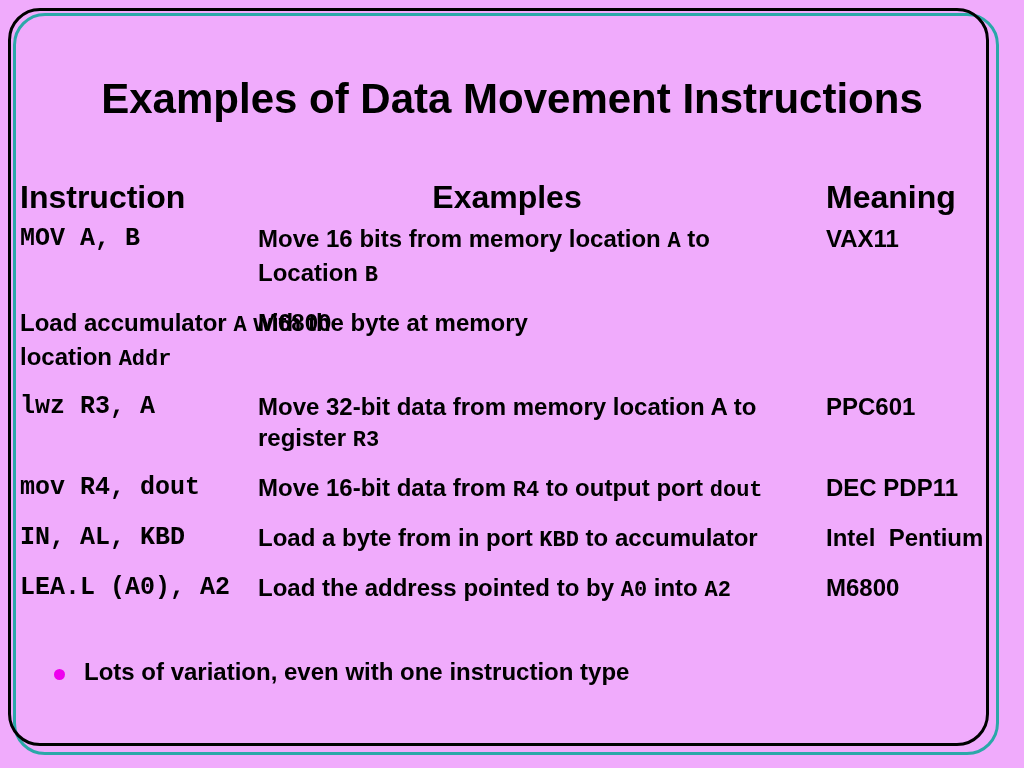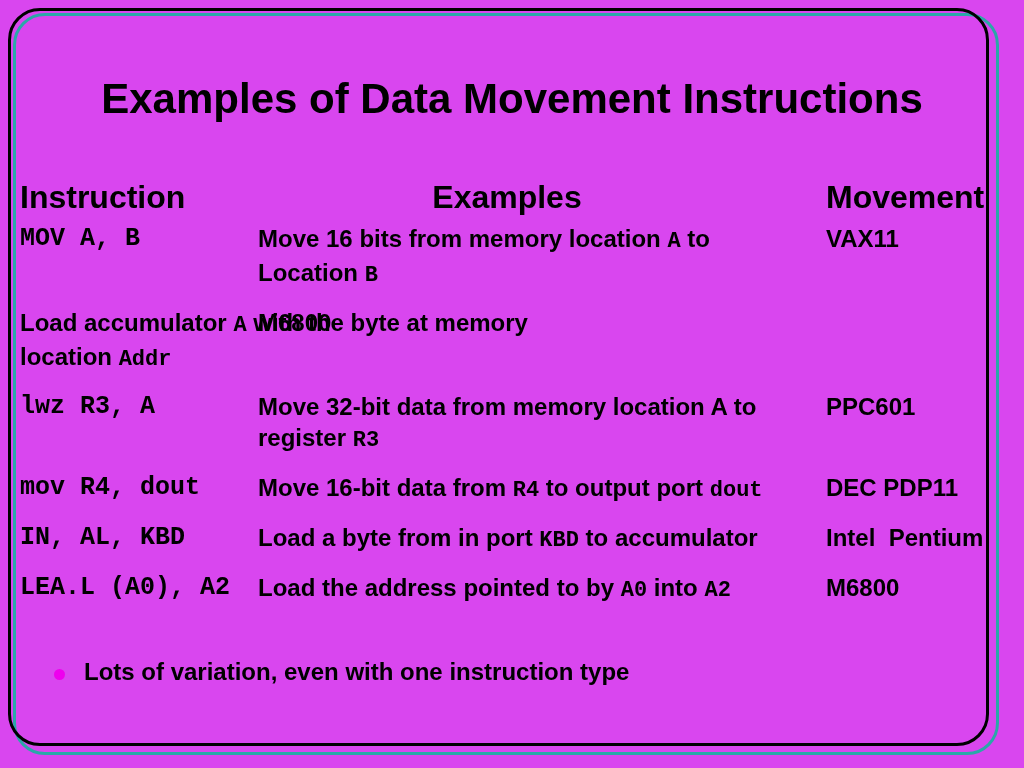--- a/index.html
+++ b/index.html
@@ -12,21 +12,21 @@
   html, body { margin: 0; padding: 0; }
   body {
     width: 1024px; height: 768px;
     background: #ffffff;
     font-family: "Liberation Sans", sans-serif;
     color: var(--text-color);
   }
   .slide {
     position: relative;
     width: 1024px; height: 768px;
-    background: #d946ef;
+    background: #f0abfc;
     overflow: hidden;
   }
   .frame-teal {
     position: absolute; left: 13px; top: 13px;
     width: 986px; height: 742px;
     border: 3px solid var(--border-teal);
     border-radius: 32px;
   }
   .frame-black {
     position: absolute; left: 8px; top: 8px;
@@ -95,21 +95,21 @@
 <div class="slide">
   <div class="frame-teal"></div>
   <div class="frame-black"></div>
 
   <h1 class="title">Examples of Data Movement Instructions</h1>
 
   <div class="itable">
     <div class="thead">
       <div class="th-instruction">Instruction</div>
       <div class="th-meaning">Examples</div>
-      <div class="th-machine">Movement</div>
+      <div class="th-machine">Meaning</div>
     </div>
     <div>
         <div class="trow">
           <div class="mono">MOV A, B</div>
           <div class="meaning">Move 16 bits from memory location <span class="code">A</span> to<br>Location <span class="code">B</span></div>
           <div class="machine">VAX11</div>
         </div>
         <div class="trow">
           <div class="meaning">Load accumulator <span class="code">A</span> with the byte at memory<br>location <span class="code">Addr</span></div>
           <div class="machine">M6800</div>

